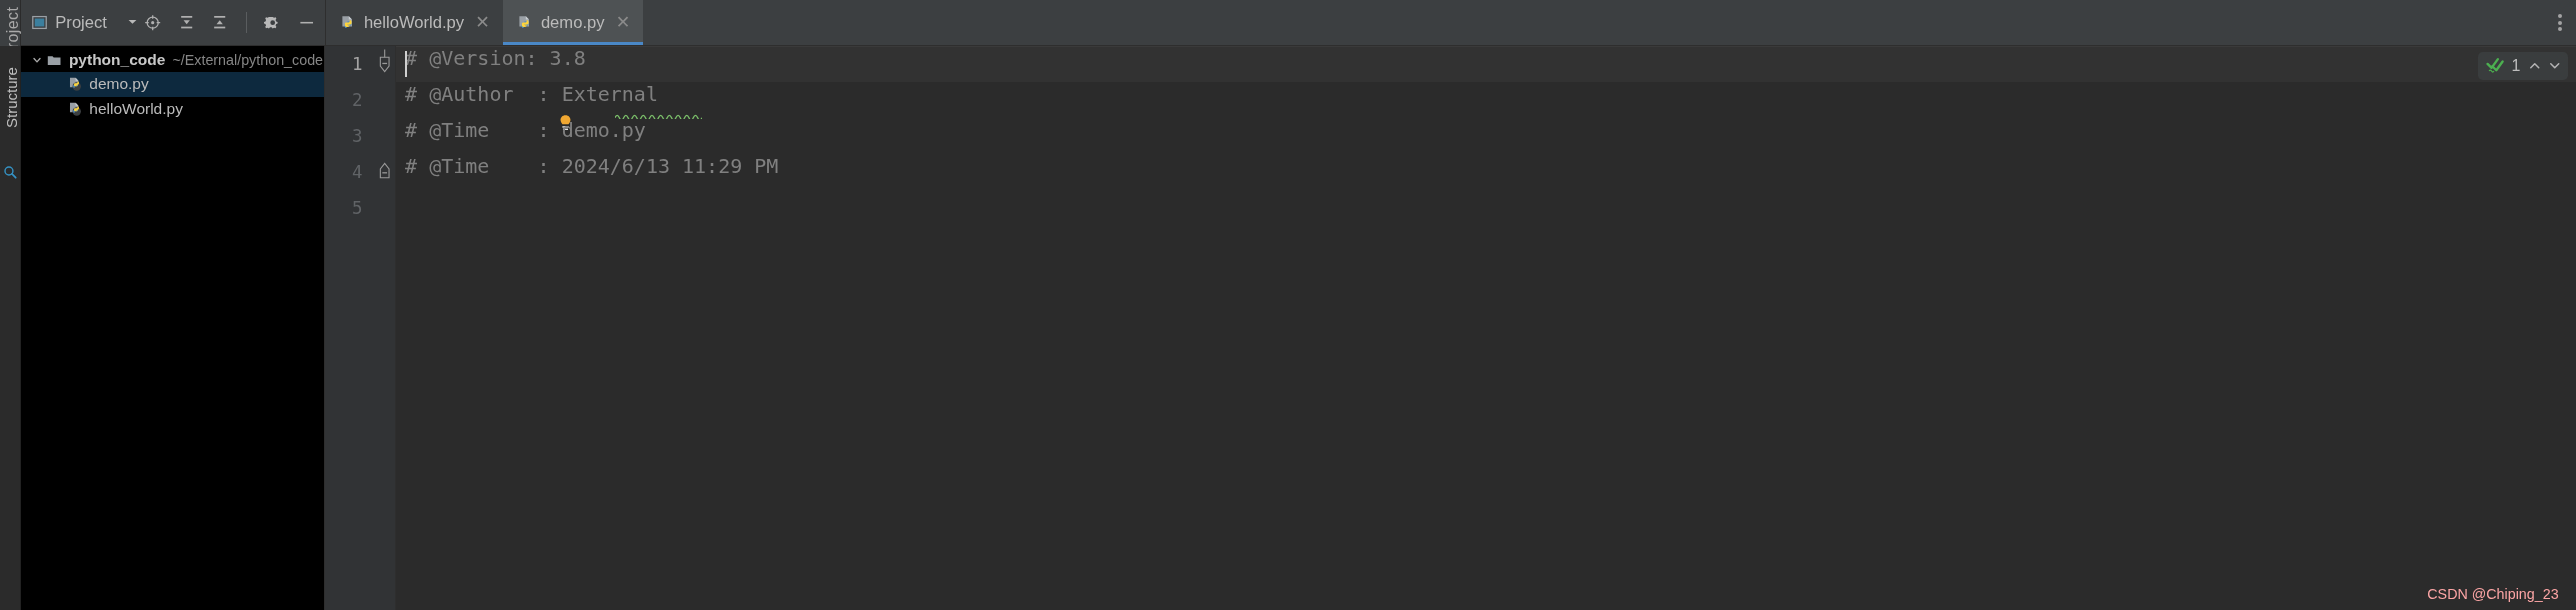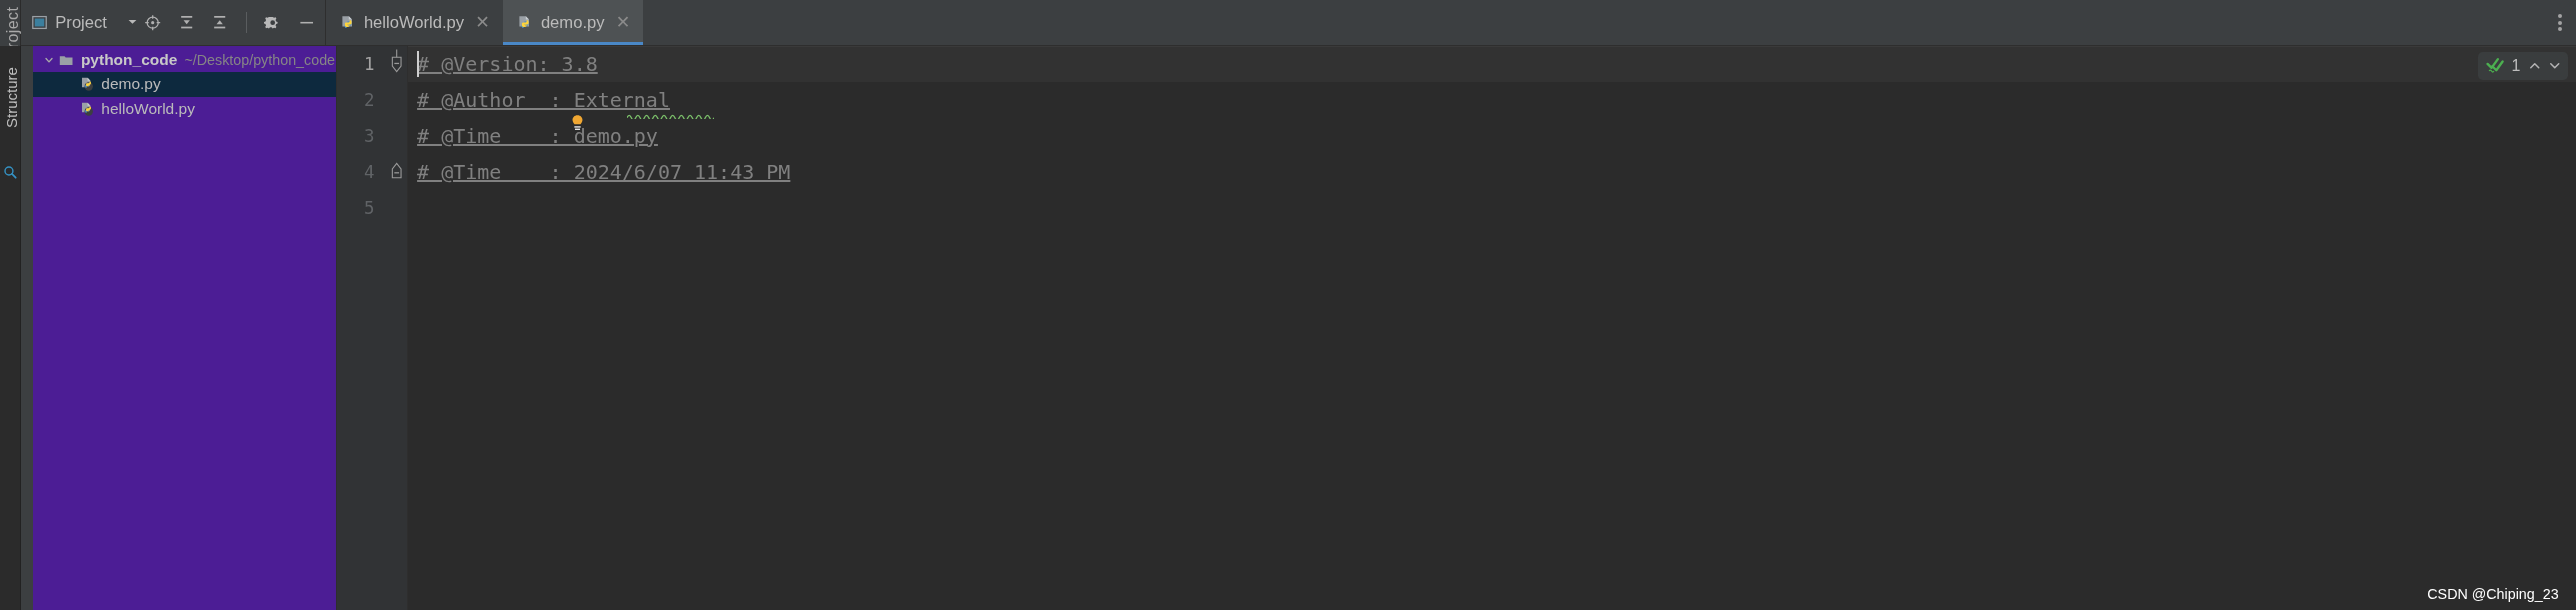--- a/index.html
+++ b/index.html
@@ -115,24 +115,23 @@
     top: 43px; left: -24px;
     width: 71px;
     transform: rotate(-90deg);
     color: #c0c0c0; font-size: 15px;
     white-space: nowrap; text-align: center;
   }
 
   
   .tree {
     width: 304px; flex: 0 0 304px;
-    background: #4c1d95;
+    background: #000000;
     padding-top: 1.6px;
     position: relative;
-    margin-left: 12px;
   }
   .row {
     height: 24.6px;
     display: flex; align-items: center;
     padding-left: 6.3px;
     cursor: pointer;
     white-space: nowrap;
   }
   .row.selected { background: #0d293e; }
   .twisty { width: 20.6px; flex: 0 0 20.6px; display: flex; align-items: center; justify-content: center; }
@@ -173,28 +172,27 @@
   .fold-mark { position: absolute; left: 2.4px; width: 17.4px; height: 36px; }
 
   .code {
     flex: 1; position: relative;
     background: #2b2b2b;
     padding-top: 0;
     min-width: 0;
   }
   .cline {
     height: 36px;
-    display: flex; align-items: center;
+    display: flex; 
     padding-left: 9.5px;
     position: relative;
     white-space: pre;
     font-family: "DejaVu Sans Mono", monospace;
     font-size: 20px;
     color: #808080;
-    text-decoration: underline;
   }
   .cline.current { background: #323232; }
   .cline.current::before {
     content: ""; position: absolute; left: 0; right: 0; top: 0; height: 0.8px; background: #3a3a3a;
   }
   .caret {
     position: absolute; left: 9.5px; top: 4.8px;
     width: 1.6px; height: 26px; background: #cfcfcf;
   }
   .bulb {
@@ -220,21 +218,21 @@
     display: flex; align-items: center; gap: 7.1px;
     padding: 0 6.3px 0 8px;
     cursor: pointer;
   }
   .inspect-count { color: #bdbdbd; font-size: 16px; font-family: "Liberation Sans", sans-serif; }
   .chev { width: 13.5px; height: 13.5px; display:block; }
 
   .watermark {
     position: absolute;
     right: 17.4px; bottom: 8px;
-    color: #ffffff; font-size: 14.3px;
+    color: #fca5a5; font-size: 14.3px;
     font-family: "Liberation Sans", sans-serif;
     pointer-events: none;
   }
 </style>
 </head>
 <body>
 
 <div class="app">
 
   <div class="toprow">
@@ -353,21 +351,21 @@
           <svg viewBox="0 0 16 16" width="12" height="12">
             <path d="M4 6 L8 10.5 L12 6" fill="none" stroke="#a9a9a9" stroke-width="1.8" stroke-linecap="round" stroke-linejoin="round"></path>
           </svg>
         </span>
         <span class="row-icon">
           <svg viewBox="0 0 18 18" width="14.3" height="14.3">
             <path d="M1 4 h6 l1.4 1.6 h8.6 v9.4 h-16 z" fill="#9aa0a6"></path>
           </svg>
         </span>
         <span class="row-label bold">python_code</span>
-        <span class="row-sub">~/Desktop/python_code</span>
+        <span class="row-sub">~/External/python_code</span>
       </div>
 
       <div class="row selected">
         <span class="indent" style="width:41px"></span>
         <span class="row-icon">
           <svg viewBox="0 0 18 18" width="14.3" height="14.3">
             <path d="M2.5 1 h7 l3.6 3.6 v8.4 h-10.6 z" fill="#9aa0a6"></path>
             <path d="M9.5 1 l3.6 3.6 h-3.6 z" fill="#c9ced2"></path>
             <circle cx="11" cy="12" r="5.3" fill="#3c3f41"></circle>
             <path d="M10.3 7.2 c-2.4 0 -2.2 1.0 -2.2 1.0 l0 1.1 2.3 0 0 .3 -3.2 0 c0 0 -1.5 -.2 -1.5 2.2 0 2.4 1.3 2.3 1.3 2.3 l.8 0 0 -1.1 c0 0 -.1 -1.3 1.3 -1.3 l2.3 0 c0 0 1.3 0 1.3 -1.2 l0 -2.1 c0 0 .2 -1.2 -2.4 -1.2 z M9.0 8.0 c .25 0 .45 .2 .45 .45 0 .25 -.2 .45 -.45 .45 -.25 0 -.45 -.2 -.45 -.45 0 -.25 .2 -.45 .45 -.45 z" fill="#4b8bbe" transform="translate(1.4,1.4) scale(0.88)"></path>
@@ -440,21 +438,21 @@
               <rect x="6.3" y="18.3" width="6.4" height="1.8" fill="#e4e4e4"></rect>
             </svg>
           </span>
         </div>
 
         <div class="cline">
           <span># @Time    : demo.py</span>
         </div>
 
         <div class="cline">
-          <span># @Time    : 2024/6/07 11:43 PM</span>
+          <span># @Time    : 2024/6/13 11:29 PM</span>
         </div>
 
         <div class="cline">
           <span></span>
         </div>
 
         <svg class="sq-underline" style="left:219px; top:67px; width:87px; height:6.3px;" viewBox="0 0 110 8" preserveAspectRatio="none">
           <path d="M0 6 Q2.75 0 5.5 6 T11 6 T16.5 6 T22 6 T27.5 6 T33 6 T38.5 6 T44 6 T49.5 6 T55 6 T60.5 6 T66 6 T71.5 6 T77 6 T82.5 6 T88 6 T93.5 6 T99 6 T104.5 6 T110 6" fill="none" stroke="#7bbf6a" stroke-width="1.7"></path>
         </svg>
 

